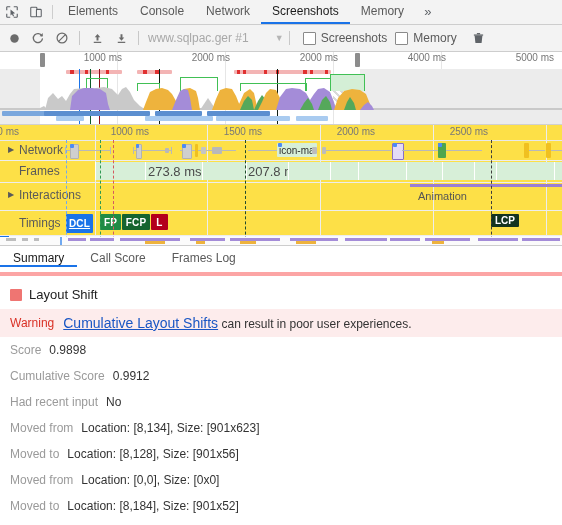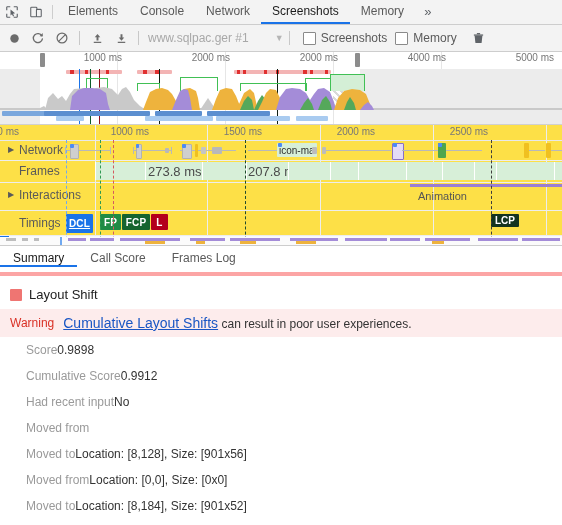--- a/index.html
+++ b/index.html
@@ -92,21 +92,21 @@
     border-bottom:2px solid transparent;white-space:nowrap;}
   .dtab.active{color:#1a1a1a;border-bottom:2px solid #1a73e8;}
   .dbody{flex:1 1 auto;overflow:hidden;padding-top:6px;}
   .title-row{display:flex;align-items:center;gap:7px;padding:5px 10px 7px 10px;}
   .swatch{width:12px;height:12px;background:#ef7572;border-radius:1px;flex:0 0 12px;}
   .title-txt{font-size:13px;color:#222;}
   .warn{background:#fdecec;padding:6px 10px;display:flex;align-items:center;gap:9px;}
   .warn-label{color:#d93025;font-size:12px;}
   .warn-link{color:#1a56c4;text-decoration:underline;font-size:14px;}
   .warn-rest{color:#333;font-size:12px;}
-  .drow{display:flex;align-items:baseline;padding:6px 26px;}
+  .drow{display:flex;align-items:baseline;gap:8px;padding:6px 10px;}
   .dkey{color:#9a9a9a;font-size:12px;white-space:nowrap;}
   .dval{color:#333;font-size:12px;white-space:nowrap;}
 </style>
 </head>
 <body>
 
 <div class="app">
 
   <div class="tabbar">
     <div class="tb-icon">
@@ -461,20 +461,21 @@
       <div class="drow">
         <span class="dkey">Cumulative Score</span>
         <span class="dval">0.9912</span>
       </div>
       <div class="drow">
         <span class="dkey">Had recent input</span>
         <span class="dval">No</span>
       </div>
       <div class="drow">
         <span class="dkey">Moved from</span>
+        <span class="dval">Location: [8,134], Size: [901x623]</span>
       </div>
       <div class="drow">
         <span class="dkey">Moved to</span>
         <span class="dval">Location: [8,128], Size: [901x56]</span>
       </div>
       <div class="drow">
         <span class="dkey">Moved from</span>
         <span class="dval">Location: [0,0], Size: [0x0]</span>
       </div>
       <div class="drow">

